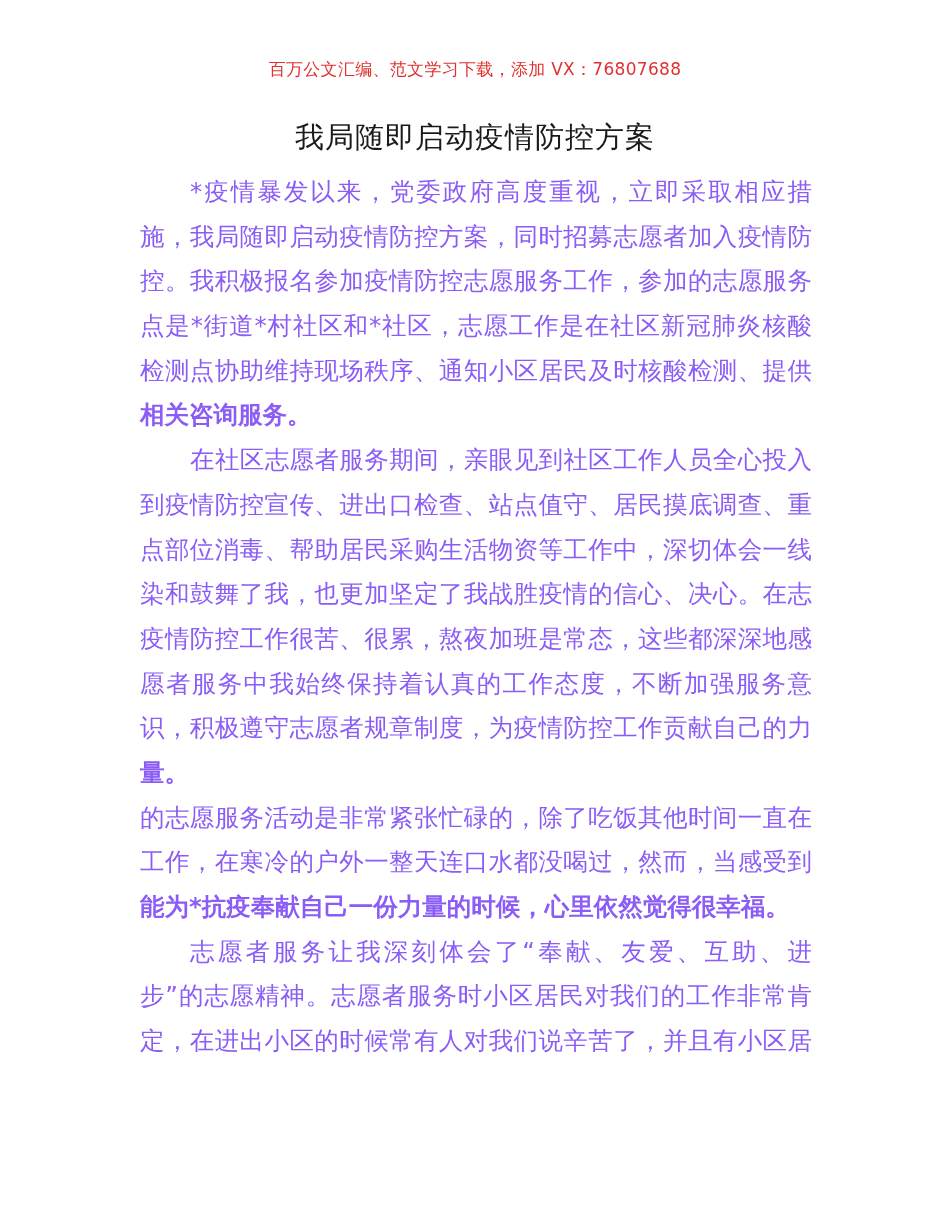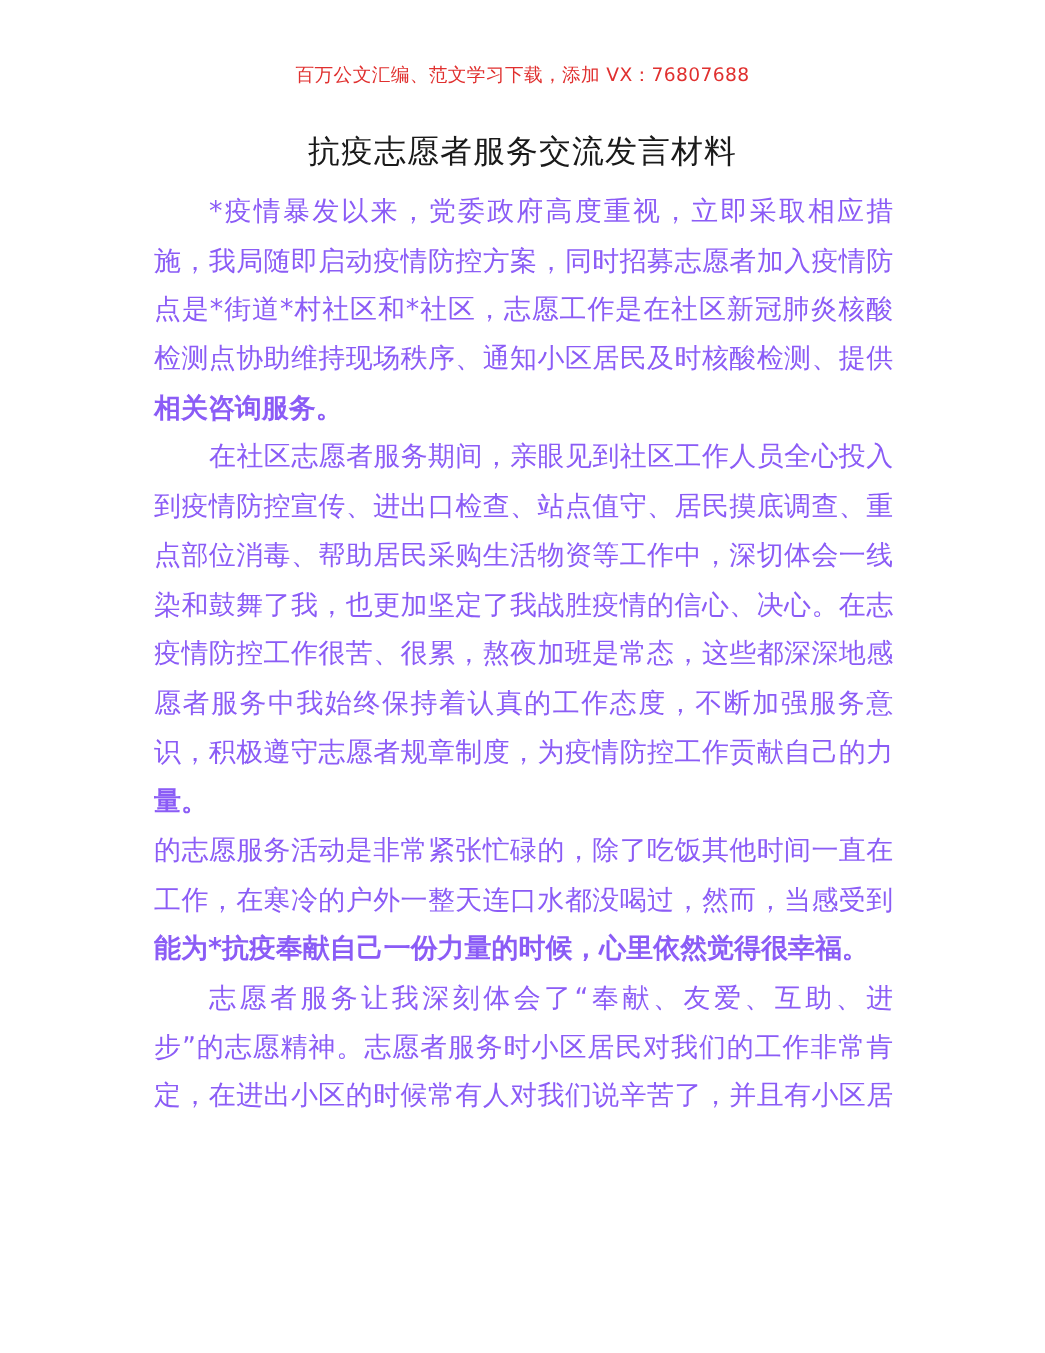--- a/index.html
+++ b/index.html
@@ -24,27 +24,28 @@
       text-align: justify; text-align-last: justify; letter-spacing: 0;
     }
     .line.last { text-align-last: left; font-weight: bold; }
     .line.indent { padding-left: 50px; }
   </style>
 </head>
 <body>
 
 <div class="page">
   <div class="watermark">百万公文汇编、范文学习下载，添加 VX：76807688</div>
-  <div class="title">抗疫志愿者服务交流发言材料</div>
+  <div class="title">我局随即启动疫情防控方案</div>
 
   <div class="body">
 
     <div>
       <div class="line indent">*疫情暴发以来，党委政府高度重视，立即采取相应措</div>
       <div class="line">施，我局随即启动疫情防控方案，同时招募志愿者加入疫情防</div>
+      <div class="line">控。我积极报名参加疫情防控志愿服务工作，参加的志愿服务</div>
       <div class="line">点是*街道*村社区和*社区，志愿工作是在社区新冠肺炎核酸</div>
       <div class="line">检测点协助维持现场秩序、通知小区居民及时核酸检测、提供</div>
       <div class="line last">相关咨询服务。</div>
     </div>
 
     <div>
       <div class="line indent">在社区志愿者服务期间，亲眼见到社区工作人员全心投入</div>
       <div class="line">到疫情防控宣传、进出口检查、站点值守、居民摸底调查、重</div>
       <div class="line">点部位消毒、帮助居民采购生活物资等工作中，深切体会一线</div>
       <div class="line">染和鼓舞了我，也更加坚定了我战胜疫情的信心、决心。在志</div>

